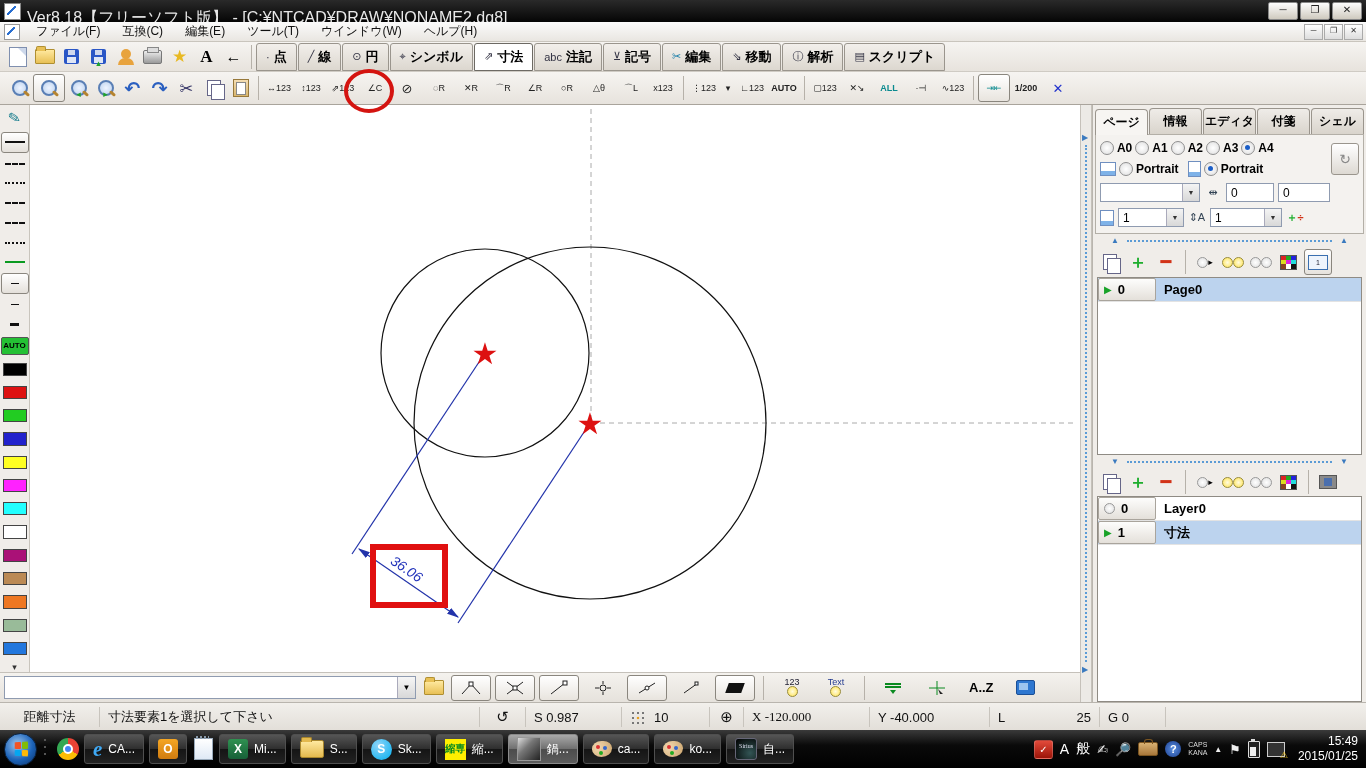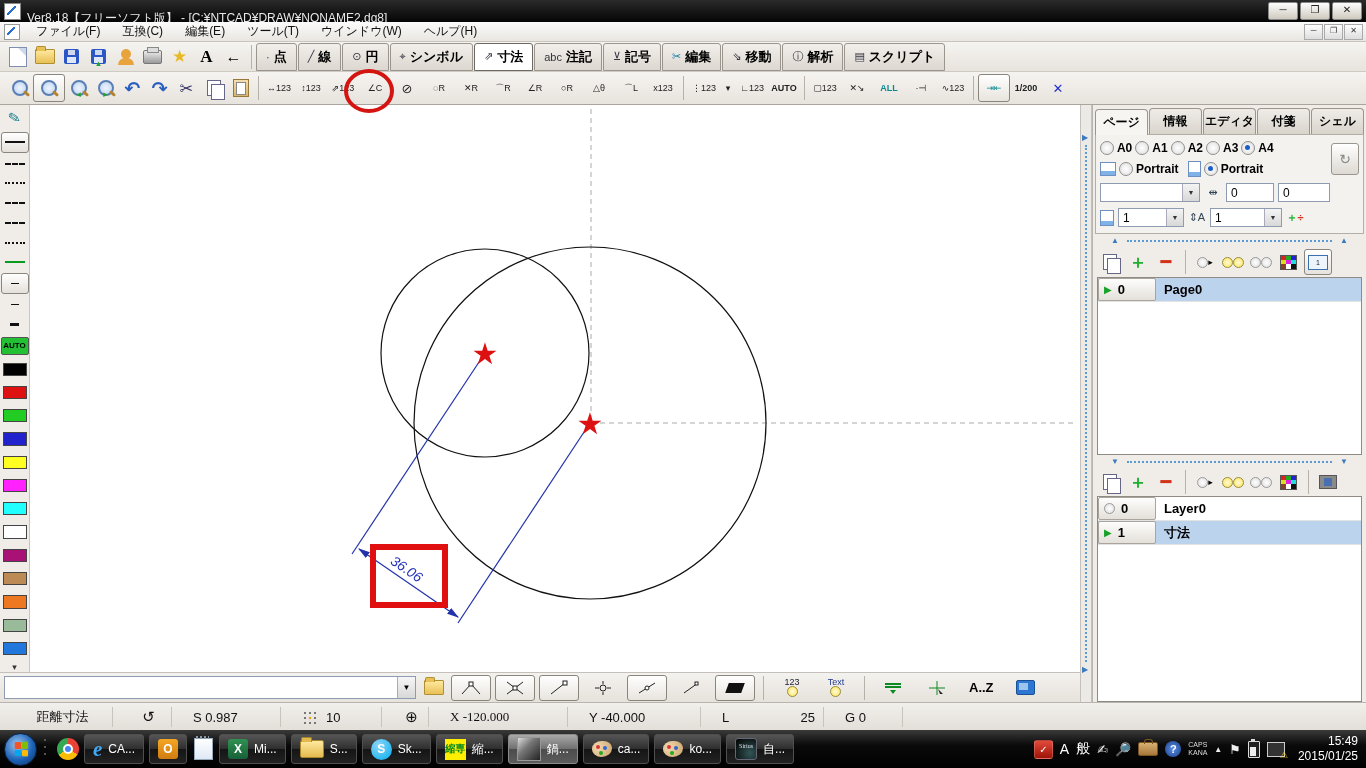--- a/index.html
+++ b/index.html
@@ -3,21 +3,21 @@
 <meta charset="utf-8">
 <style>
   html,body{margin:0;padding:0;width:1366px;height:768px;overflow:hidden;
     font-family:"Liberation Sans","DejaVu Sans",sans-serif;font-size:12px;background:#ece9e5;}
   
   #titlebar{position:absolute;left:0;top:0;width:1366px;height:22px;
     background:linear-gradient(#2a2a2a,#050505);color:#e8e8e8;display:flex;align-items:center;gap:6px;padding-left:4px;box-sizing:border-box;}
   #titlebar .appico{width:15px;height:15px;background:#fff;border:1px solid #888;position:relative;flex:0 0 auto;}
   #titlebar .appico:after{content:"";position:absolute;left:2px;top:2px;width:9px;height:9px;
     background:linear-gradient(135deg,transparent 40%,#2a6fd0 40%,#2a6fd0 60%,transparent 60%);}
-  #titlebar .t{font-size:12px;white-space:nowrap;margin-top:14px;}
+  #titlebar .t{font-size:16px;white-space:nowrap;margin-top:14px;}
   .wbtns{margin-left:auto;display:flex;gap:2px;padding-right:4px;}
   .wbtn{width:28px;height:16px;background:linear-gradient(#fdfdfd,#cfcabf);border:1px solid #888;
     font-size:10px;line-height:14px;text-align:center;color:#222;border-radius:2px;}
   
   #menubar{position:absolute;left:0;top:22px;width:1366px;height:20px;background:linear-gradient(#fbfbfb,#e9e6e1);
     display:flex;align-items:center;gap:2px;padding-left:4px;box-sizing:border-box;border-bottom:1px solid #c9c5bd;}
   #menubar .appico{width:14px;height:14px;background:#fff;border:1px solid #999;position:relative;margin-right:4px;}
   #menubar .appico:after{content:"";position:absolute;left:2px;top:2px;width:8px;height:8px;
     background:linear-gradient(135deg,transparent 40%,#2a6fd0 40%,#2a6fd0 60%,transparent 60%);}
   .menuitem{padding:2px 10px;color:#111;}
@@ -141,21 +141,21 @@
   .snapbtn{width:38px;height:24px;border:1px solid transparent;display:flex;align-items:center;justify-content:center;flex:0 0 auto;}
   .snapbtn.pressed{border:1px solid #8a867e;border-radius:3px;background:linear-gradient(#fff,#e8e4de);}
   .blackquad{width:16px;height:10px;background:#111;transform:skewX(-20deg);}
   .lampunit{display:flex;flex-direction:column;align-items:center;font-size:9px;color:#223;line-height:8px;}
   .azlabel{font-weight:bold;font-size:13px;margin:0 8px;}
   .monic{width:17px;height:13px;background:#2e77d0;border:1px solid #1b4f96;border-radius:2px;position:relative;}
   .monic:after{content:"";position:absolute;left:2px;top:2px;width:9px;height:7px;background:#9cc4ef;}
   
   #statusbar{position:absolute;left:0;top:702px;width:1366px;height:28px;background:linear-gradient(#f2f0ec,#e2ded8);
     border-top:1px solid #b9b5ae;display:flex;align-items:center;font-size:13px;color:#111;}
-  .scell{display:flex;align-items:center;height:20px;padding:0 8px;border-right:1px solid #c8c4bd;box-sizing:border-box;margin-left:13px;}
+  .scell{display:flex;align-items:center;height:20px;padding:0 8px;border-right:1px solid #c8c4bd;box-sizing:border-box;}
   .gridic{width:16px;height:14px;background:
     radial-gradient(circle at 3px 3px,#777 1px,transparent 1.2px),
     radial-gradient(circle at 8px 3px,#777 1px,transparent 1.2px),
     radial-gradient(circle at 13px 3px,#777 1px,transparent 1.2px),
     radial-gradient(circle at 3px 8px,#777 1px,transparent 1.2px),
     radial-gradient(circle at 8px 8px,#e8a020 1.4px,transparent 1.6px),
     radial-gradient(circle at 13px 8px,#777 1px,transparent 1.2px),
     radial-gradient(circle at 3px 13px,#777 1px,transparent 1.2px),
     radial-gradient(circle at 8px 13px,#777 1px,transparent 1.2px),
     radial-gradient(circle at 13px 13px,#777 1px,transparent 1.2px);}
@@ -730,20 +730,21 @@
           <span class="num">1</span>
           </span>
         <span class="lname">寸法</span>
       </div>
     </div>
   </div>
 </div>
 
 <div id="statusbar">
   <span class="scell" style="width:100px;justify-content:center;">距離寸法</span>
+  <span class="scell" style="width:380px;">寸法要素1を選択して下さい</span>
   <span class="scell" style="width:46px;justify-content:center;font-size:15px;">↺</span>
   <span class="scell" style="width:96px;">S 0.987</span>
   <span class="scell" style="width:88px;gap:8px;">
       <span class="gridic"></span>
       <span>10</span>
     </span>
   <span class="scell" style="width:34px;justify-content:center;font-size:15px;">⊕</span>
   <span class="scell" style="width:126px;font-family:Liberation Serif, serif;">X -120.000</span>
   <span class="scell" style="width:120px;">Y -40.000</span>
   <span class="scell" style="width:110px;justify-content:space-between;">

